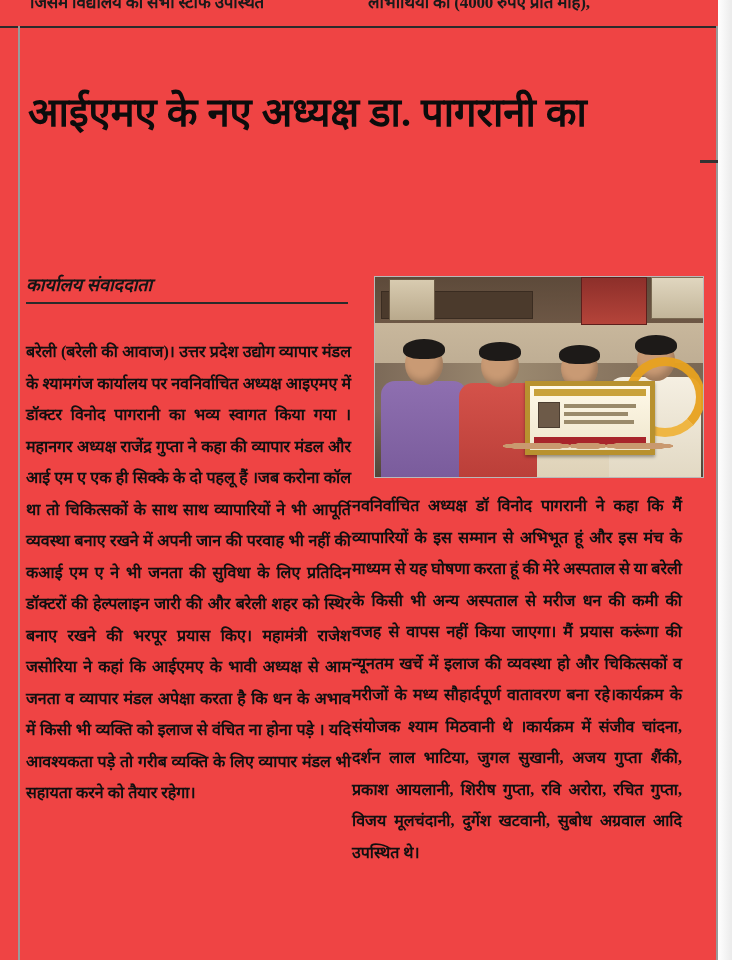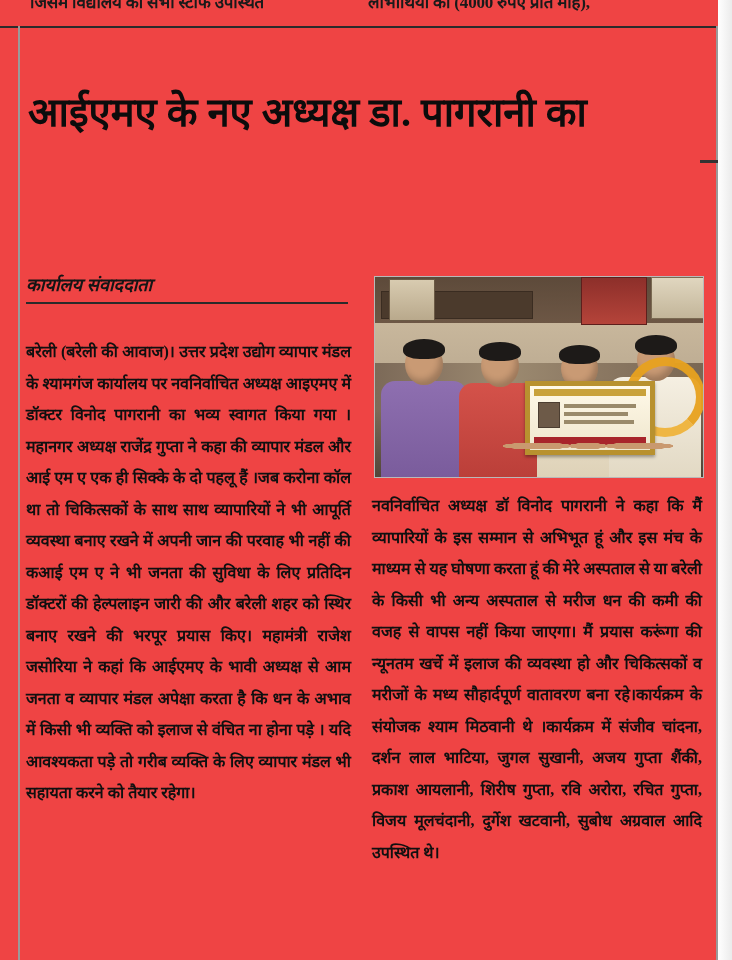--- a/index.html
+++ b/index.html
@@ -116,21 +116,21 @@
     text-justify: inter-word;
     color: #101010;
     font-weight: bold;
   }
   .col-left {
     left: 26px;
     top: 336px;
     width: 325px;
   }
   .col-right {
-    left: 372px;
+    left: 352px;
     top: 490px;
     width: 330px;
   }
 
   .photo {
     position: absolute;
     left: 374px;
     top: 276px;
     width: 328px;
     height: 200px;

